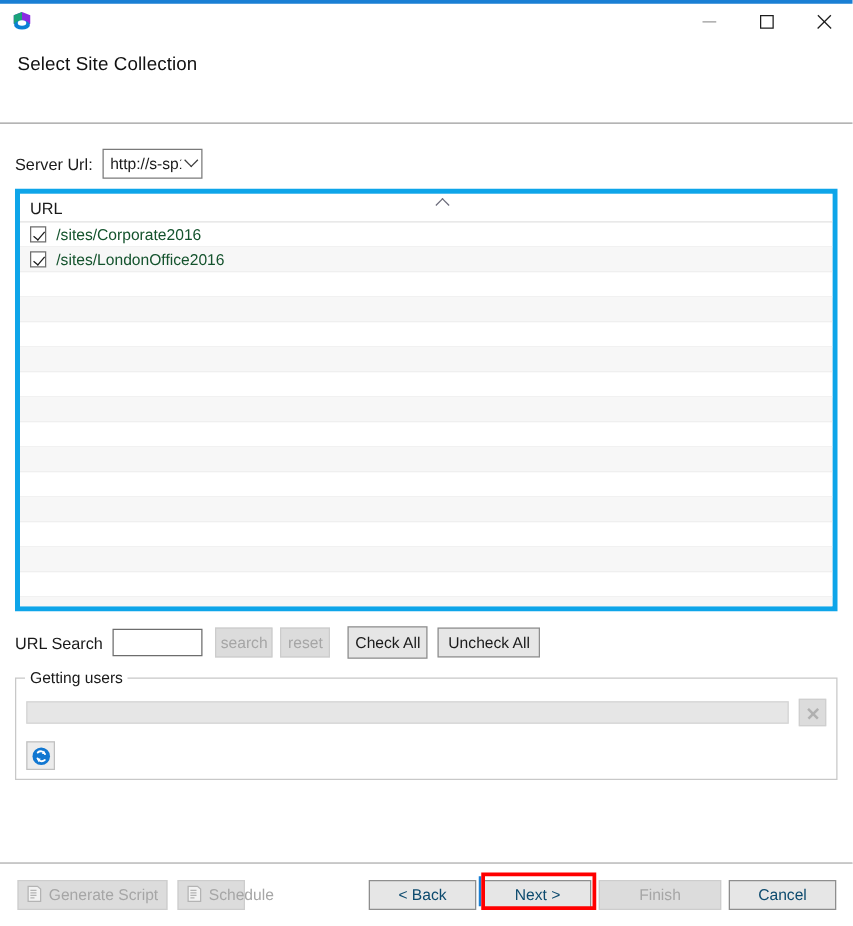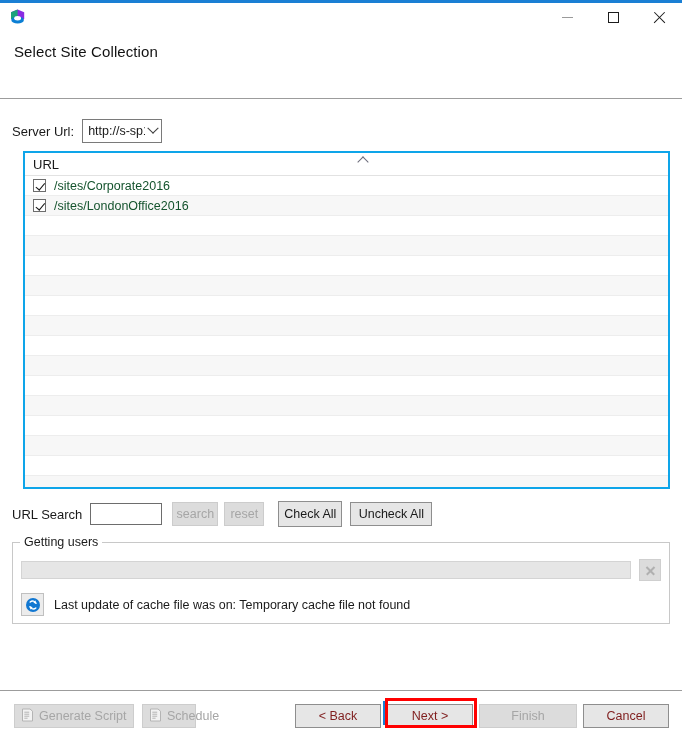--- a/index.html
+++ b/index.html
@@ -157,28 +157,27 @@
     width: 7px;
     height: 7px;
     border-right: 1.2px solid #3c3c3c;
     border-bottom: 1.2px solid #3c3c3c;
     transform: rotate(45deg) translate(-2px,-2px);
   }
 
   
   #url-list-wrap {
     margin-top: 8px;
-    border: 2px solid #0ea5e9;
+    border: 4px solid #0ea5e9;
     background: #ffffff;
     height: 338px;
     box-sizing: border-box;
     display: flex;
     flex-direction: column;
     overflow: hidden;
-    margin-left: 11px;
   }
   #url-list-header {
     height: 22px;
     flex: 0 0 auto;
     display: flex;
     align-items: center;
     position: relative;
     background: #ffffff;
     border-bottom: 1px solid #e2e2e2;
   }
@@ -386,21 +385,21 @@
   }
   .foot-btn {
     position: absolute;
     top: 13px;
     height: 24px;
     font-family: "Liberation Sans", sans-serif;
     font-size: 12.5px;
     background: #e6e6e6;
     border: 1px solid #8e8e8e;
     box-sizing: border-box;
-    color: #7f1d1d;
+    color: #0c4a6e;
     display: inline-flex;
     align-items: center;
     justify-content: center;
     cursor: default;
     padding: 0;
   }
   .foot-btn.disabled {
     background: #dcdcdc;
     border-color: #cdcdcd;
     color: #a6a6a6;
@@ -538,21 +537,20 @@
       <div id="cache-row">
         <div id="refresh-button">
           <svg width="16" height="16" viewBox="0 0 16 16">
             <circle cx="8" cy="8" r="7" fill="#1177d1"></circle>
             <path d="M5.2 5.0 A3.6 3.6 0 0 1 11.0 6.3" stroke="#ffffff" stroke-width="1.5" fill="none" stroke-linecap="round"></path>
             <path d="M10.8 11.0 A3.6 3.6 0 0 1 5.0 9.7" stroke="#ffffff" stroke-width="1.5" fill="none" stroke-linecap="round"></path>
             <path d="M10.2 3.3 L11.4 6.4 L8.4 6.0 Z" fill="#ffffff"></path>
             <path d="M5.8 12.7 L4.6 9.6 L7.6 10.0 Z" fill="#ffffff"></path>
           </svg>
         </div>
-        <span id="cache-text">Last update of cache file was on: Temporary cache file not found</span>
       </div>
     </div>
 
   </div>
 
   <div id="footer-rule"></div>
   <div id="footer">
 
     <button class="foot-btn disabled iconic" id="btn-generate-script">
       <span class="doc-icon">

